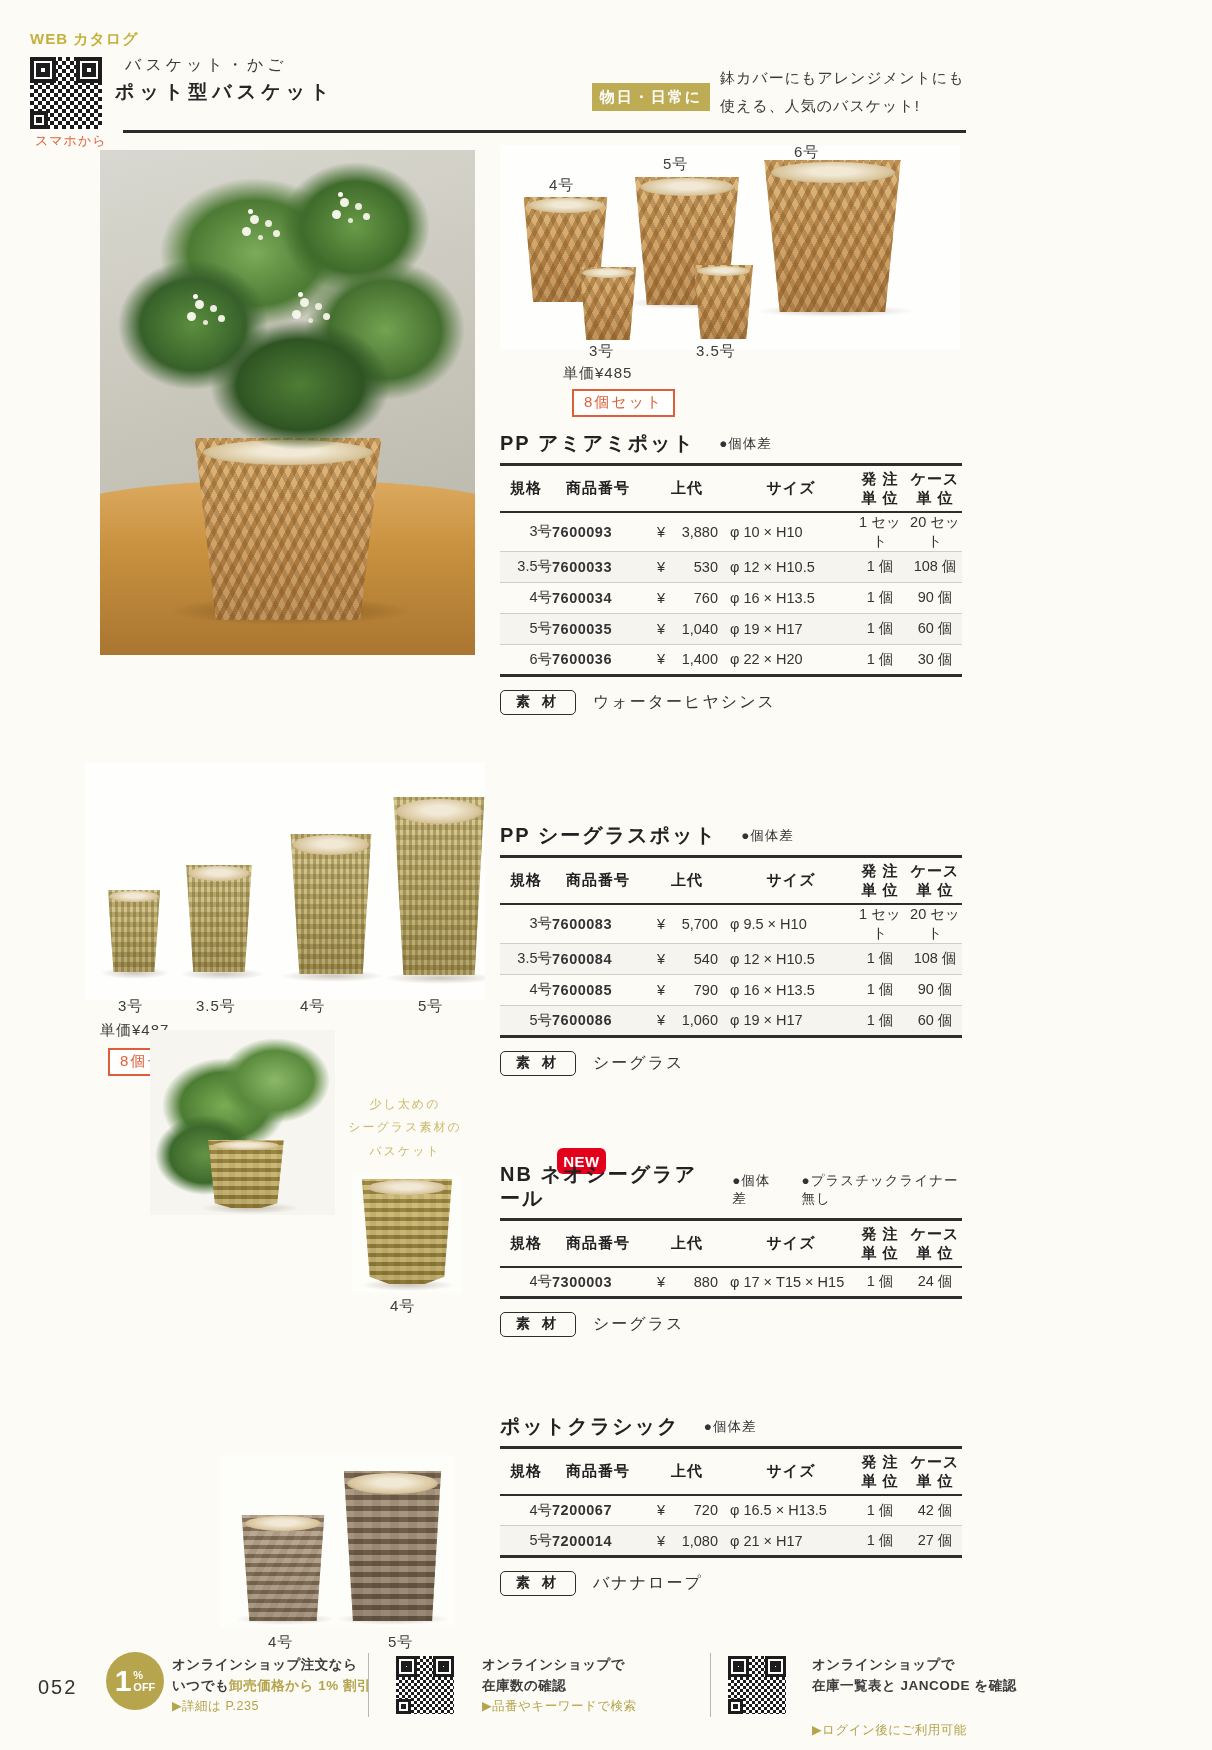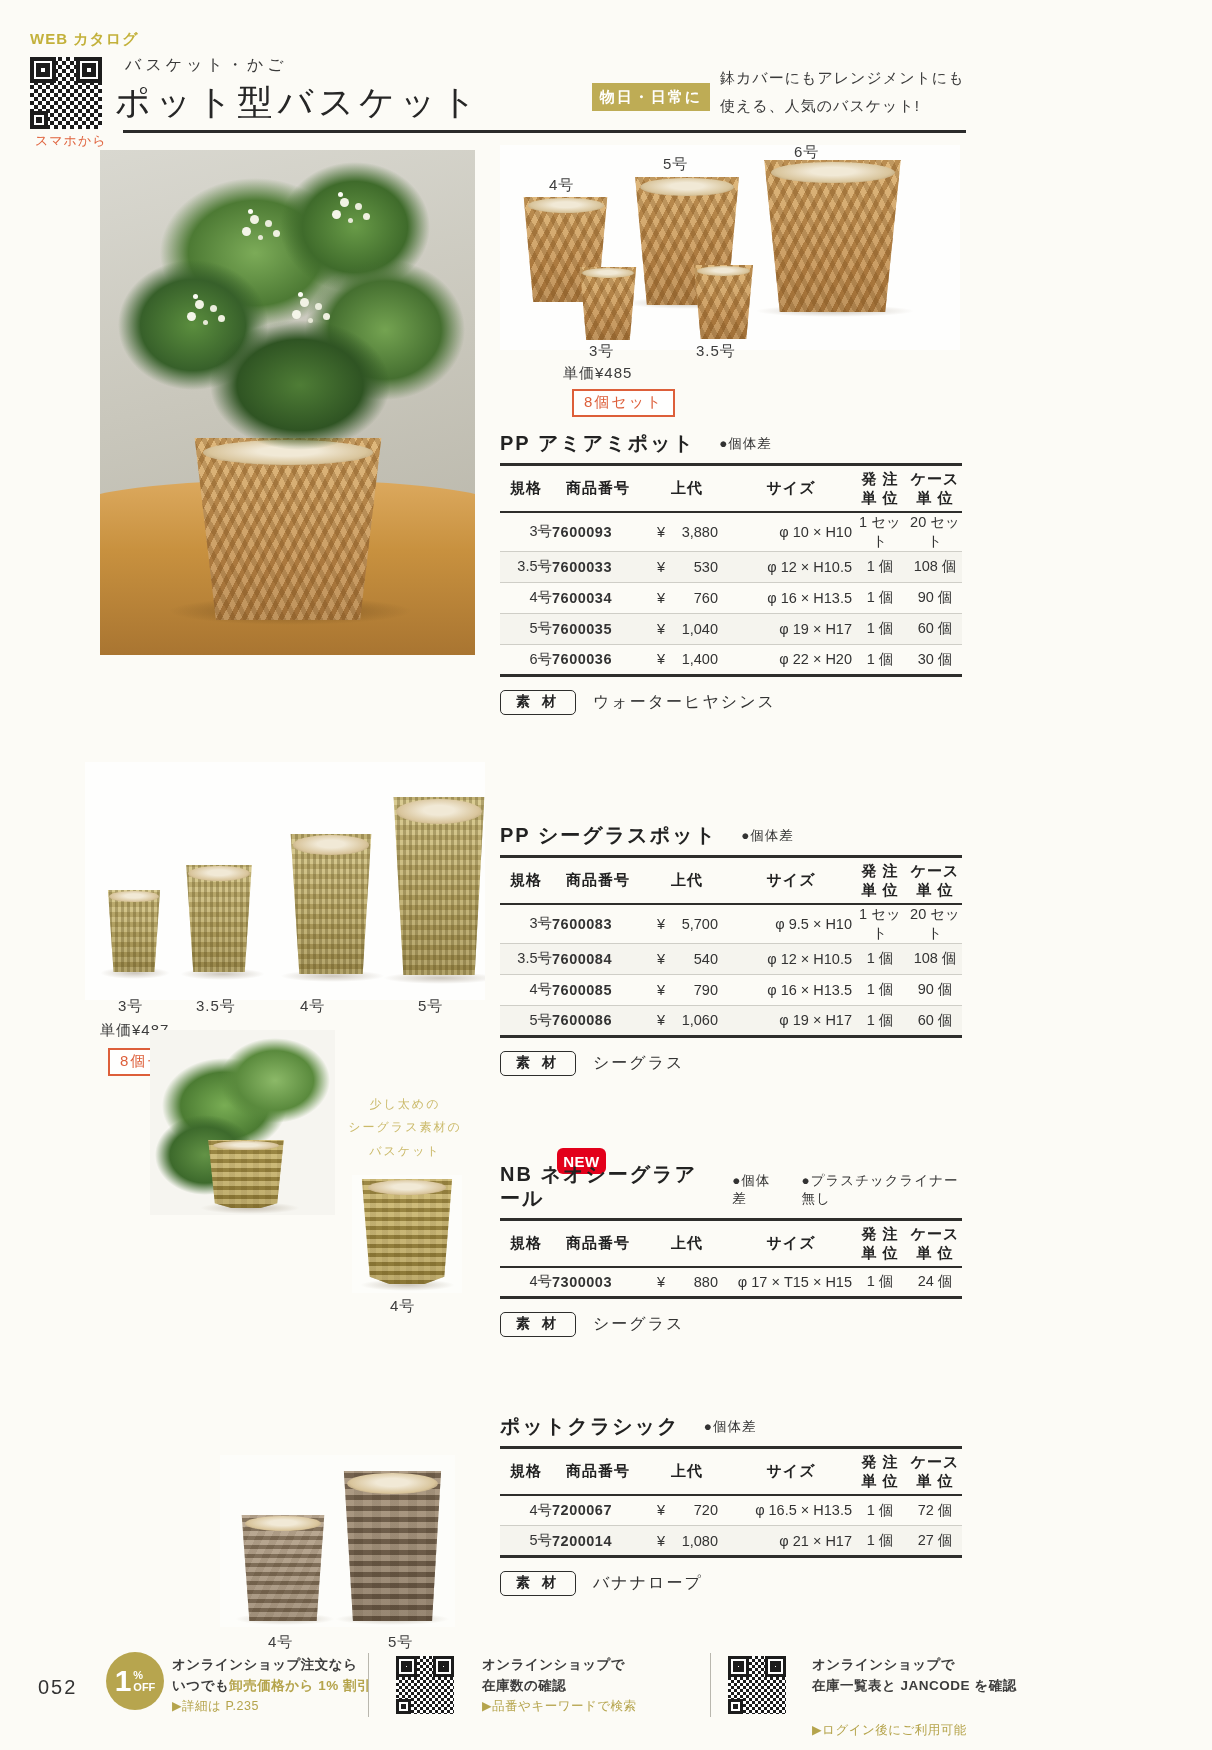--- a/index.html
+++ b/index.html
@@ -8,21 +8,21 @@
     position:relative; width:1212px; height:1750px; margin:0 auto;
     background:#fcfbf6; overflow:hidden;
     font-family:"Liberation Sans","DejaVu Sans",sans-serif; color:#333;
   }
   .abs { position:absolute;margin-left:8px; }
 
   
   .web-label { left:22px; top:30px; font-size:15px; color:#c3b13b; letter-spacing:1px; font-weight:bold; }
   .phone-label { left:27px; top:132px; font-size:13px; color:#e0643f; letter-spacing:1px; }
   .category { left:117px; top:55px; font-size:16px; color:#3a3a3a; letter-spacing:4px; }
-  .page-title { left:115px; top:79px; font-size:35px; font-weight:normal; color:#262626; letter-spacing:5px;text-align:right; }
+  .page-title { left:115px; top:79px; font-size:19px; font-weight:bold; color:#262626; letter-spacing:5px;text-align:right; }
   .title-line { left:115px; top:130px; width:843px; height:3px; background:#2b2b2b; }
   .occasion { left:584px; top:83px; width:118px; height:28px; background:#beac55; color:#fff;
     font-size:15px; font-weight:bold; letter-spacing:2px; display:flex; align-items:center; justify-content:center; }
   .tagline { left:712px; top:64px; font-size:15px; color:#3a3a3a; line-height:1.85; letter-spacing:1px; }
 
   
   .qr { background:repeating-conic-gradient(#1c1c1c 0% 25%, #ffffff 0% 50%) 0 0/8px 8px; position:absolute; }
   .qr::before, .qr::after, .qr .corner {
     content:""; position:absolute; width:18px; height:18px; background:#fff;
     border:4px solid #1c1c1c; box-shadow:inset 0 0 0 2px #fff, inset 0 0 0 7px #1c1c1c;
@@ -93,21 +93,21 @@
   .ptable thead th { border-top:3px solid #2e2e2c; border-bottom:2px solid #2e2e2c;
     font-size:15px; font-weight:bold; color:#222; height:47px; vertical-align:middle;
     padding:0; letter-spacing:1px; text-align:center; }
   .ptable thead th .h2l { display:block; line-height:1.3; }
   .ptable tbody td { height:31px; border-bottom:1px solid #cfcec7; font-size:14.5px;
     color:#333; padding:0; vertical-align:middle; }
   .ptable tbody tr:nth-child(even) td { background:#f5f4ee; }
   .ptable tbody tr:last-child td { border-bottom:3px solid #2e2e2c; }
   td.c-spec { text-align:right; padding-right:7px; }
   td.c-code { text-align:left; padding-left:10px; font-weight:bold; color:#1d1d1d; letter-spacing:.5px; }
-  td.c-size { text-align:right; padding-left:7px; }
+  td.c-size { text-align:left; padding-left:7px; }
   td.c-order { text-align:center; font-size:14px; }
   td.c-case { text-align:center; font-size:14px; }
   .pwrap { display:flex; justify-content:space-between; padding:0 12px 0 13px; }
   .material { margin-top:13px; display:flex; align-items:center; gap:17px; }
   .mat-box { border:1.5px solid #2e2e2c; border-radius:5px; padding:2px 15px 3px; font-size:14px;
     font-weight:bold; letter-spacing:4px; color:#222; }
   .mat-val { font-size:16px; color:#333; letter-spacing:2px; }
 
   
   .pageno { left:30px; top:1676px; font-size:20px; color:#333; letter-spacing:2px; }
@@ -504,21 +504,21 @@
           <td class="c-spec">4号</td>
           <td class="c-code">7200067</td>
           <td class="c-price">
               <span class="pwrap">
                 <span>¥</span>
                 <span>720</span>
               </span>
             </td>
           <td class="c-size">φ 16.5 × H13.5</td>
           <td class="c-order">1 個</td>
-          <td class="c-case">72 個</td>
+          <td class="c-case">42 個</td>
         </tr>
           <tr>
           <td class="c-spec">5号</td>
           <td class="c-code">7200014</td>
           <td class="c-price">
               <span class="pwrap">
                 <span>¥</span>
                 <span>1,080</span>
               </span>
             </td>

